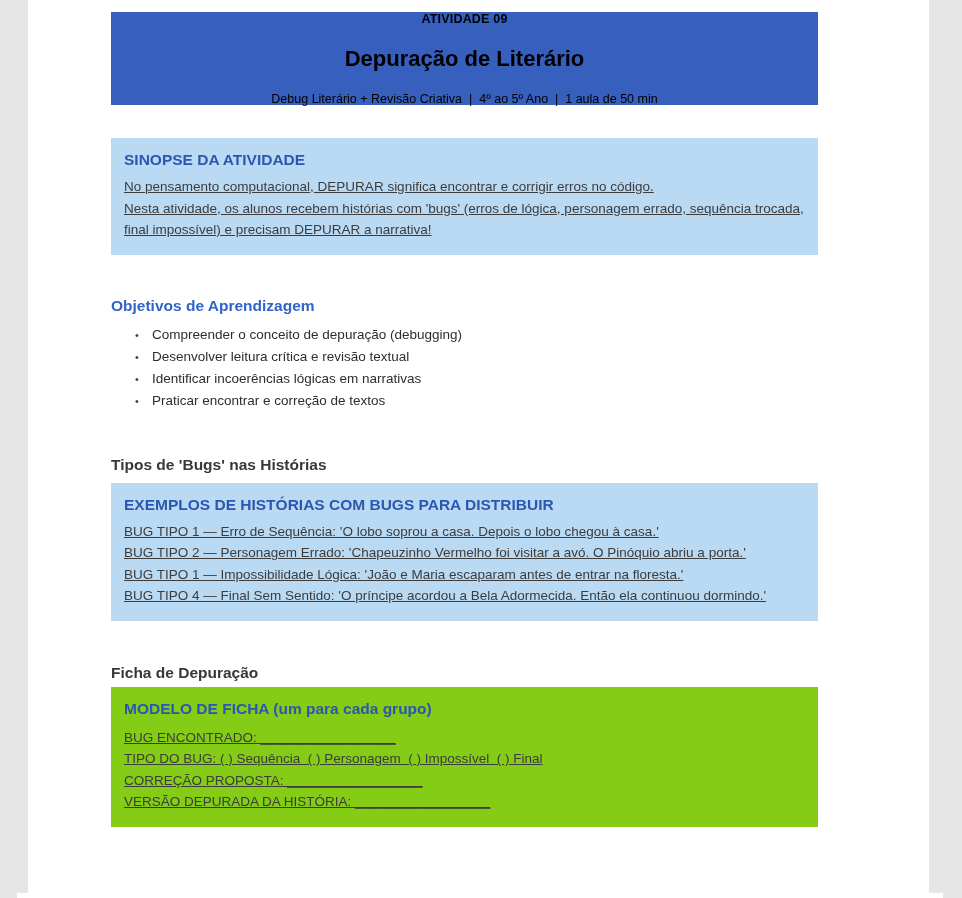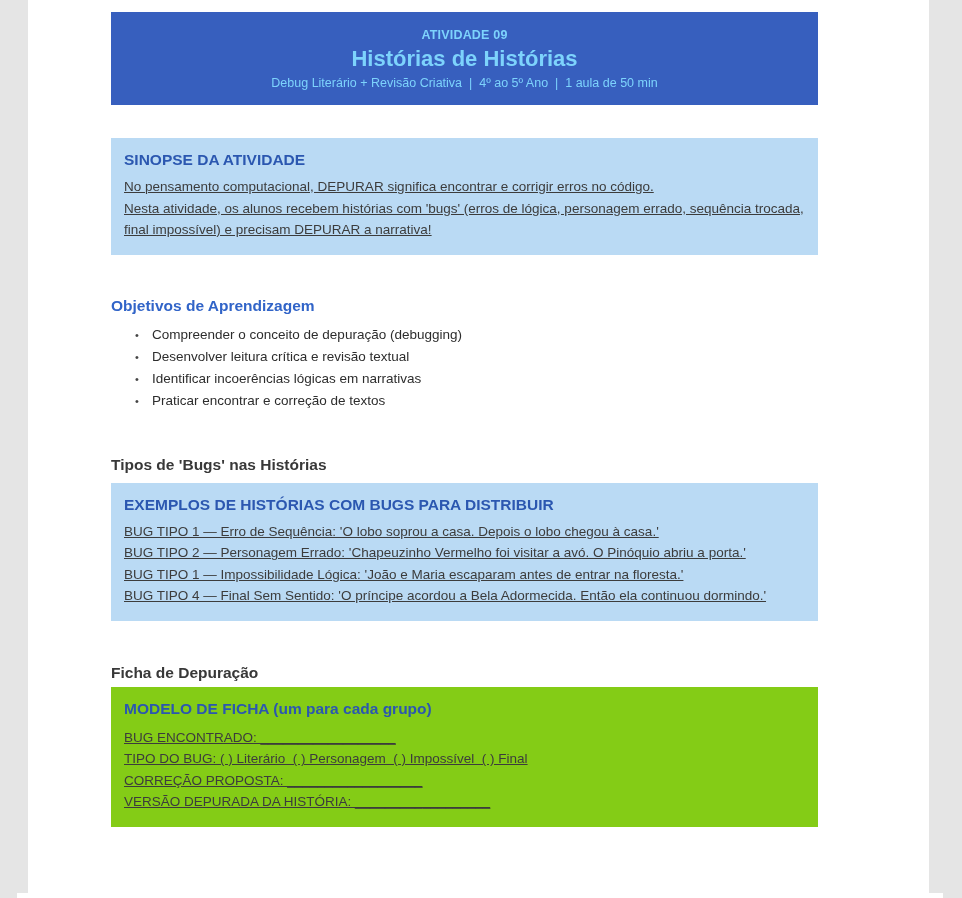--- a/index.html
+++ b/index.html
@@ -30,26 +30,26 @@
   .content {
     position: relative;
     width: 707px;
     margin-left: 83px;
     padding-top: 12px;
   }
   
   .banner {
     height: 93px;
     background: #375fbe;
-    color: #7dd3fc;
+    color: #000000;
     text-align: center;
     display: flex;
     flex-direction: column;
     justify-content: center;
-    gap: 4px;
+    gap: 20px;
   }
   .banner .kicker {
     font-size: 12.5px;
     font-weight: bold;
     letter-spacing: 0.2px;
   }
   .banner .title {
     font-size: 22px;
     font-weight: bold;
   }
@@ -107,21 +107,21 @@
   .modelo-box .box-title { margin-bottom: 8px; }
 </style>
 </head>
 <body>
 
 <div class="page">
   <div class="content">
 
     <div class="banner">
       <div class="kicker">ATIVIDADE 09</div>
-      <div class="title">Histórias de Histórias</div>
+      <div class="title">Depuração de Literário</div>
       <div class="subtitle">Debug Literário + Revisão Criativa  |  4º ao 5º Ano  |  1 aula de 50 min</div>
     </div>
 
     <div class="callout blue sinopse-box">
       <div class="box-title">SINOPSE DA ATIVIDADE</div>
       <p>No pensamento computacional, DEPURAR significa encontrar e corrigir erros no código.</p>
       <p>Nesta atividade, os alunos recebem histórias com 'bugs' (erros de lógica, personagem errado, sequência trocada, final impossível) e precisam DEPURAR a narrativa!</p>
     </div>
 
     <div class="section-heading blue h-objetivos">Objetivos de Aprendizagem</div>
@@ -150,21 +150,21 @@
       <p>BUG TIPO 1 — Erro de Sequência: 'O lobo soprou a casa. Depois o lobo chegou à casa.'</p>
       <p>BUG TIPO 2 — Personagem Errado: 'Chapeuzinho Vermelho foi visitar a avó. O Pinóquio abriu a porta.'</p>
       <p>BUG TIPO 1 — Impossibilidade Lógica: 'João e Maria escaparam antes de entrar na floresta.'</p>
       <p>BUG TIPO 4 — Final Sem Sentido: 'O príncipe acordou a Bela Adormecida. Então ela continuou dormindo.'</p>
     </div>
 
     <div class="section-heading dark h-ficha">Ficha de Depuração</div>
     <div class="callout gray modelo-box">
       <div class="box-title">MODELO DE FICHA (um para cada grupo)</div>
       <p class="field-line">BUG ENCONTRADO: __________________</p>
-      <p class="field-line">TIPO DO BUG: ( ) Literário  ( ) Personagem  ( ) Impossível  ( ) Final</p>
+      <p class="field-line">TIPO DO BUG: ( ) Sequência  ( ) Personagem  ( ) Impossível  ( ) Final</p>
       <p class="field-line">CORREÇÃO PROPOSTA: __________________</p>
       <p class="field-line">VERSÃO DEPURADA DA HISTÓRIA: __________________</p>
     </div>
 
   </div>
 </div>
 
 <div class="next-page-sliver"></div>
 
 </body></html>

